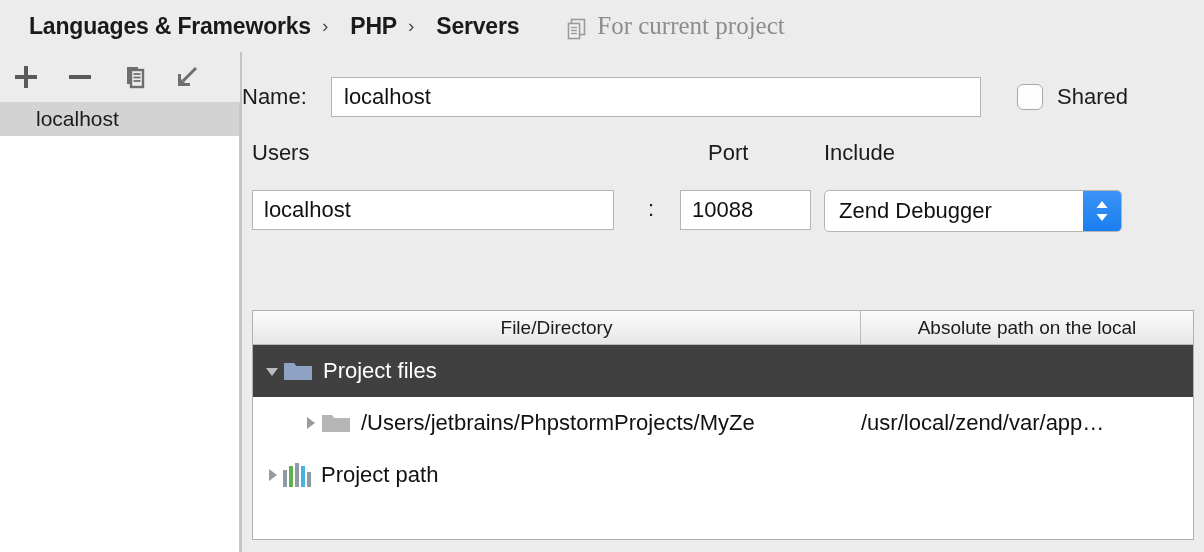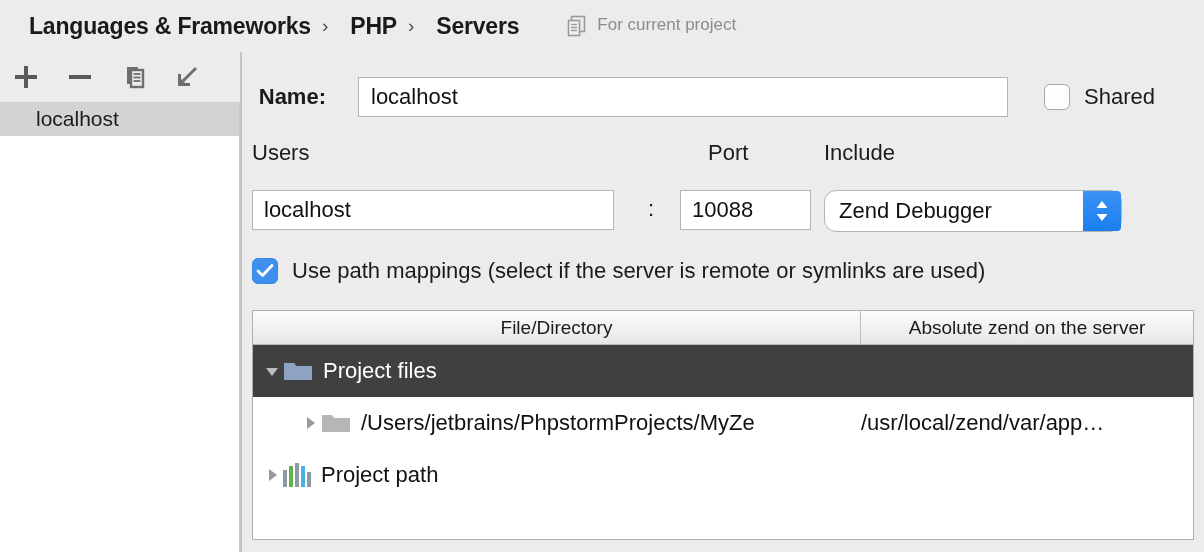--- a/index.html
+++ b/index.html
@@ -37,25 +37,26 @@
     margin-left: 11px;
   }
   .crumb-sep {
     font-size: 19px;
     color: #4a4a4a;
     margin: 0 11px;
     font-weight: normal;
   }
   #for-current-project {
     display: flex;
-    align-items: flex-start;
+    align-items: flex-end;
     margin-left: 48px;
     color: #8c8c8c;
-    font-size: 17px;
-    white-space: nowrap;
+    font-size: 25px;
+    white-space: nowrap;
+    font-family: Liberation Serif, serif;
   }
   #for-current-project .fcp-label { margin-left: 9px; }
   .proj-icon { display: block; }
 
   
   #sidebar {
     position: absolute;
     left: 0; top: 52px;
     width: 240px;
     height: 500px;
@@ -114,27 +115,26 @@
   
   #name-row {
     position: absolute;
     left: 0; top: 24px;
     width: 962px;
     height: 42px;
     display: flex;
     align-items: center;
   }
   #name-label {
-    width: 116px;
+    width: 89px;
     text-align: right;
     font-size: 22px;
     color: #1b1b1b;
     padding-right: 32px;
     box-sizing: border-box;
-    font-weight: bold;
   }
   #name-input {
     width: 650px;
     height: 40px;
     background: #fff;
     border: 1px solid #b4b4b4;
     box-sizing: border-box;
     display: flex;
     align-items: center;
     padding-left: 12px;
@@ -209,21 +209,21 @@
     color: #1b1b1b;
   }
   #port-input { left: 428px; width: 131px; }
 
   #debugger-select {
     position: absolute;
     left: 572px; top: 0;
     width: 298px; height: 42px;
     background: #fff;
     border: 1px solid #b4b4b4;
-    border-radius: 12px;
+    border-radius: 5px;
     box-sizing: border-box;
     display: flex;
     align-items: center;
   }
   #debugger-value {
     flex: 1;
     padding-left: 14px;
     font-size: 22px;
     color: #111;
     white-space: nowrap;
@@ -419,34 +419,26 @@
       <span id="debugger-value">Zend Debugger</span>
       <span id="debugger-stepper">
         <svg width="20" height="30" viewBox="0 0 20 30" aria-hidden="true">
           <path d="M10 5 L15.5 12 L4.5 12 Z" fill="#ffffff"></path>
           <path d="M10 25 L4.5 18 L15.5 18 Z" fill="#ffffff"></path>
         </svg>
       </span>
     </div>
   </div>
 
-  <div id="path-map-row">
-    <span class="chk on">
-      <svg width="18" height="16" viewBox="0 0 18 16" aria-hidden="true">
-        <path d="M2 8 L6.5 12.5 L16 2.5" stroke="#ffffff" stroke-width="2.8" fill="none" stroke-linecap="round" stroke-linejoin="round"></path>
-      </svg>
-    </span>
-    <span id="path-map-label">Use path mappings (select if the server is remote or symlinks are used)</span>
-  </div>
 
   <div id="mapping-table">
 
     <div id="table-header">
       <div class="th" id="th-file">File/Directory</div>
-      <div class="th" id="th-server">Absolute zend on the server</div>
+      <div class="th" id="th-server">Absolute path on the local</div>
     </div>
 
     <div class="trow selected">
       <div class="cell-file indent-1">
         <span class="twisty">
           <svg width="20" height="20" viewBox="0 0 20 20" aria-hidden="true">
             <path d="M4 7 L16 7 L10 15 Z" fill="#b9bcc0"></path>
           </svg>
         </span>
         <span class="node-icon">

